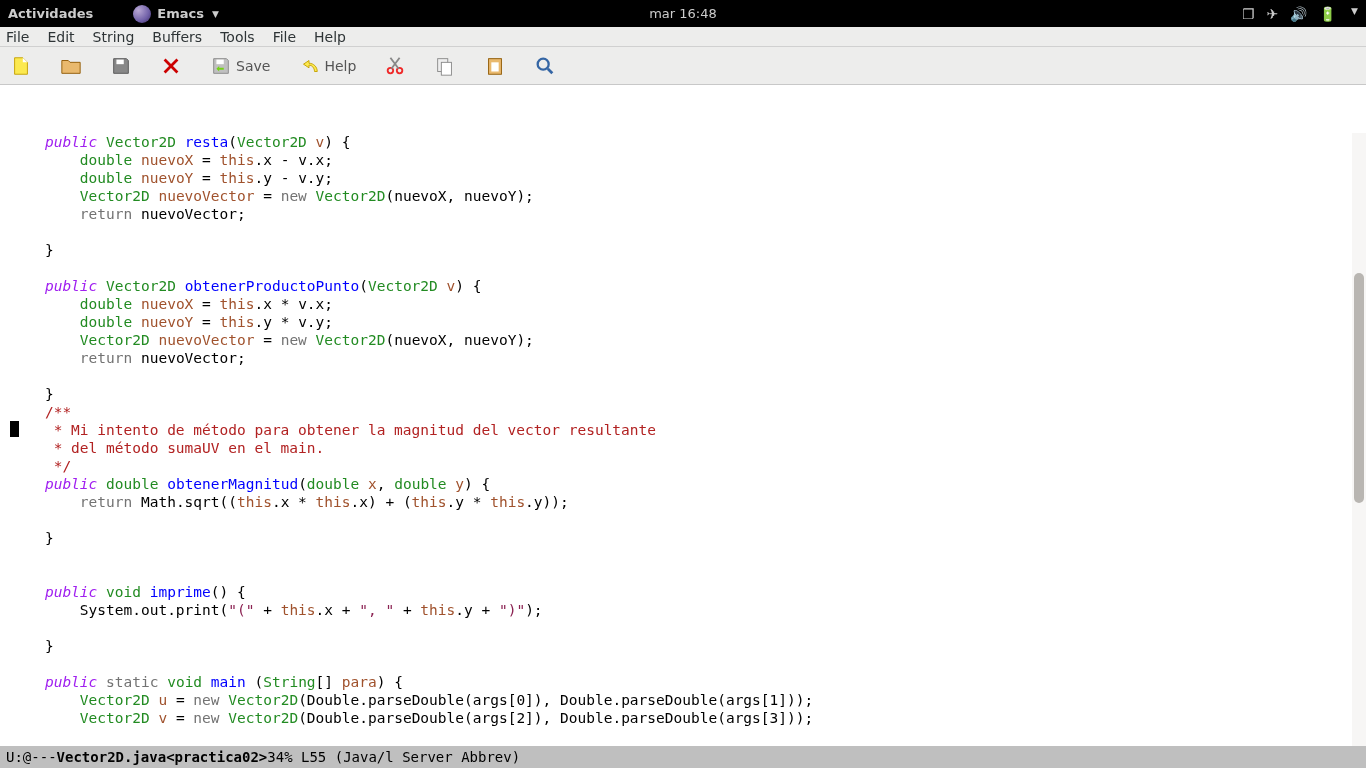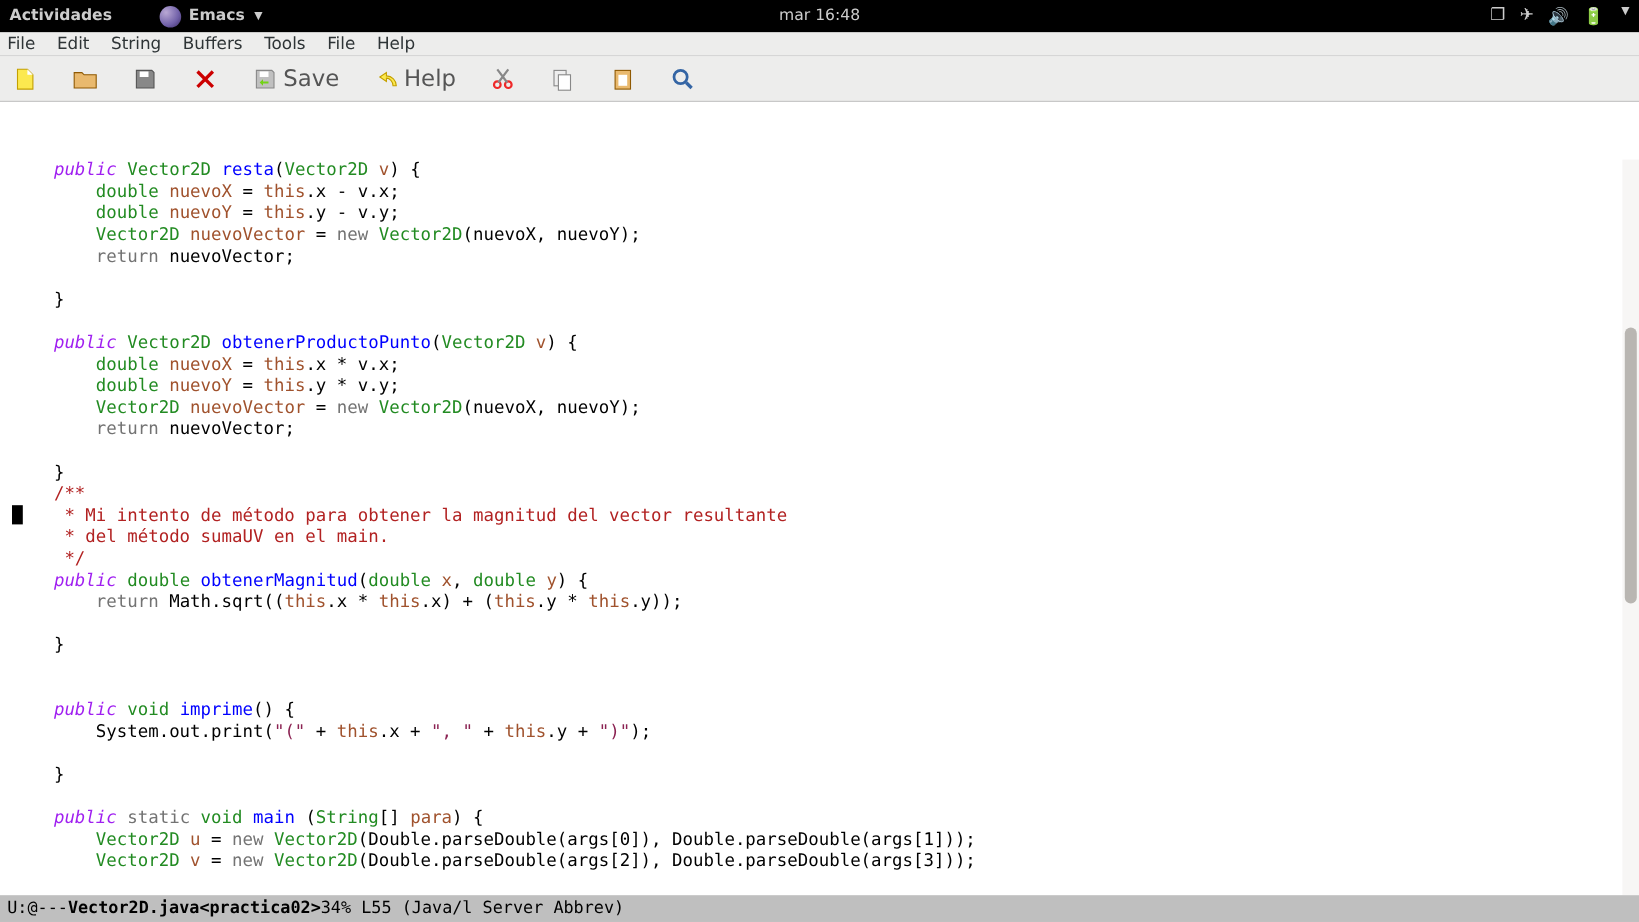--- a/index.html
+++ b/index.html
@@ -10,21 +10,21 @@
 .gnome-top .center { position:absolute; left:50%; transform:translateX(-50%); font-weight:normal; }
 .gnome-top .right { margin-left:auto; display:flex; gap:12px; font-size:14px; }
 .gnome-top .act { font-weight:bold; }
 .gnome-top .emtxt { font-weight:bold; display:flex; align-items:center; gap:6px;padding-left:40px; }
 .window { position:absolute; left:0; top:27px; width:1366px; height:741px; background:#fff; }
 .titlebar { height:38px; background:linear-gradient(#e8e8e7,#dedddb); border-bottom:1px solid #b5b1ac; display:flex; align-items:center; justify-content:center; position:relative; font-weight:bold; color:#2e3436; }
 .titlebar .close { position:absolute; right:14px; top:12px; font-size:14px; color:#555; }
 .menubar { height:20px; background:#ededec; border-bottom:1px solid #d0d0d0; display:flex; align-items:center; padding:0 6px; gap:18px; color:#2e3436; font-size:14px; }
 .menubar span { cursor:default; }
 .toolbar { height:38px; background:#ededec; border-bottom:1px solid #c8c8c8; display:flex; align-items:center; padding:0 10px; gap:28px; }
-.tbtn { display:flex; align-items:center; gap:4px; color:#555; font-size:19px; }
+.tbtn { display:flex; align-items:center; gap:4px; color:#555; font-size:14px; }
 .tbtn svg { width:22px; height:22px; }
 .editor { position:absolute; top:106px; left:0; right:0; bottom:22px; background:#fff; font-family:"DejaVu Sans Mono","Liberation Mono",monospace; font-size:14.5px; line-height:18px; color:#000; padding-left:10px; overflow:hidden; }
 .editor pre { margin:0; white-space:pre; }
 .k-mod { color:#a020f0;font-style:italic; }
 .k-type { color:#228b22;margin-top:33px; }
 .k-fn { color:#0000ff;margin-top:19px; }
 .k-kw { color:#737373; }
 .k-this { color:#a0522d; }
 .k-var { color:#a0522d; }
 .k-str { color:#8b2252; }

